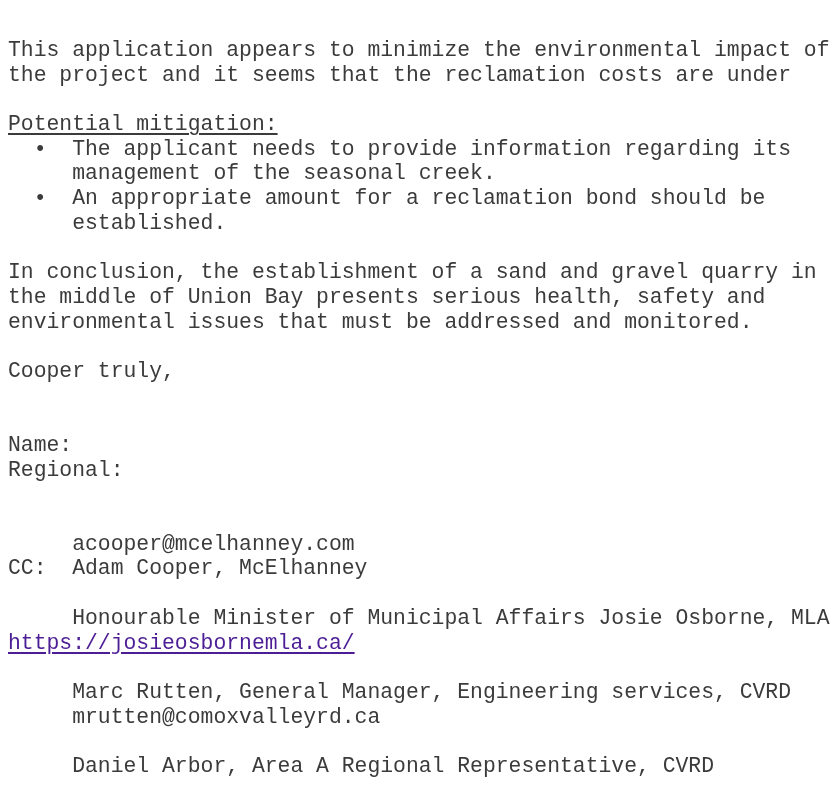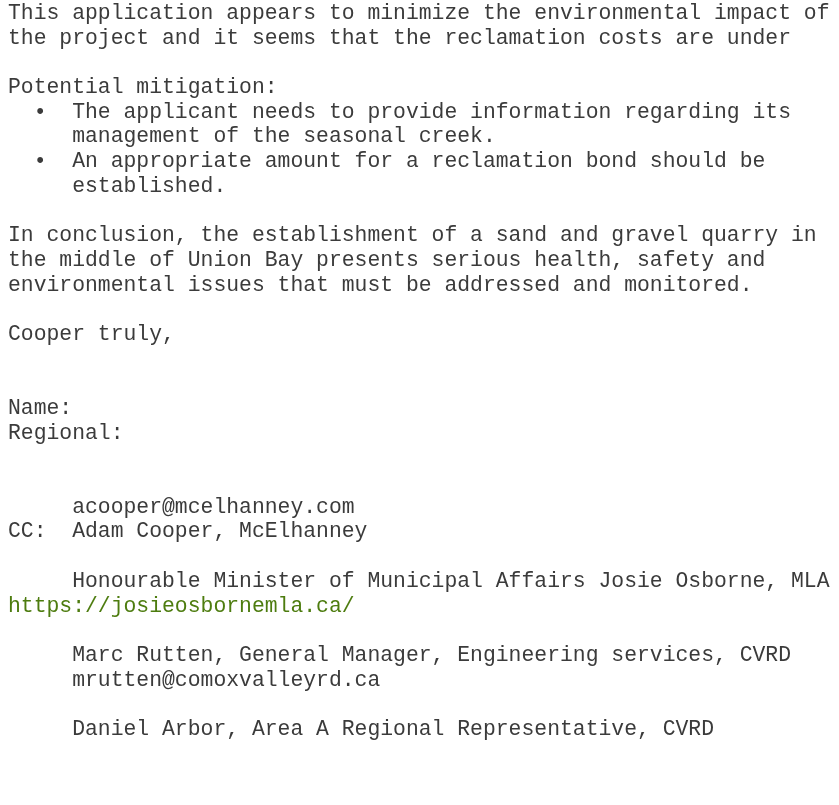--- a/index.html
+++ b/index.html
@@ -12,31 +12,34 @@
     height: 805px;
     overflow: hidden;
     font-family: "Liberation Mono", "DejaVu Sans Mono", monospace;
   }
   .doc {
     padding: 1px 0 0 8px;
     font-size: 21.4px;
     line-height: 24.7px;
     color: #3b3b3b;
     letter-spacing: 0;
+    margin-top: 37px;
   }
   .line {
     white-space: pre;
     height: 24.7px;
     overflow: hidden;
   }
   .heading {
+    text-decoration: underline;
     text-underline-offset: 3px;
   }
   .hyperlink {
-    color: #4d7c0f;
+    color: #4c1d95;
+    text-decoration: underline;
     text-underline-offset: 3px;
     cursor: pointer;
   }
 </style>
 </head>
 <body>
 
 <div class="doc">
   <div class="line">This application appears to minimize the environmental impact of</div>
   <div class="line">the project and it seems that the reclamation costs are under</div>

